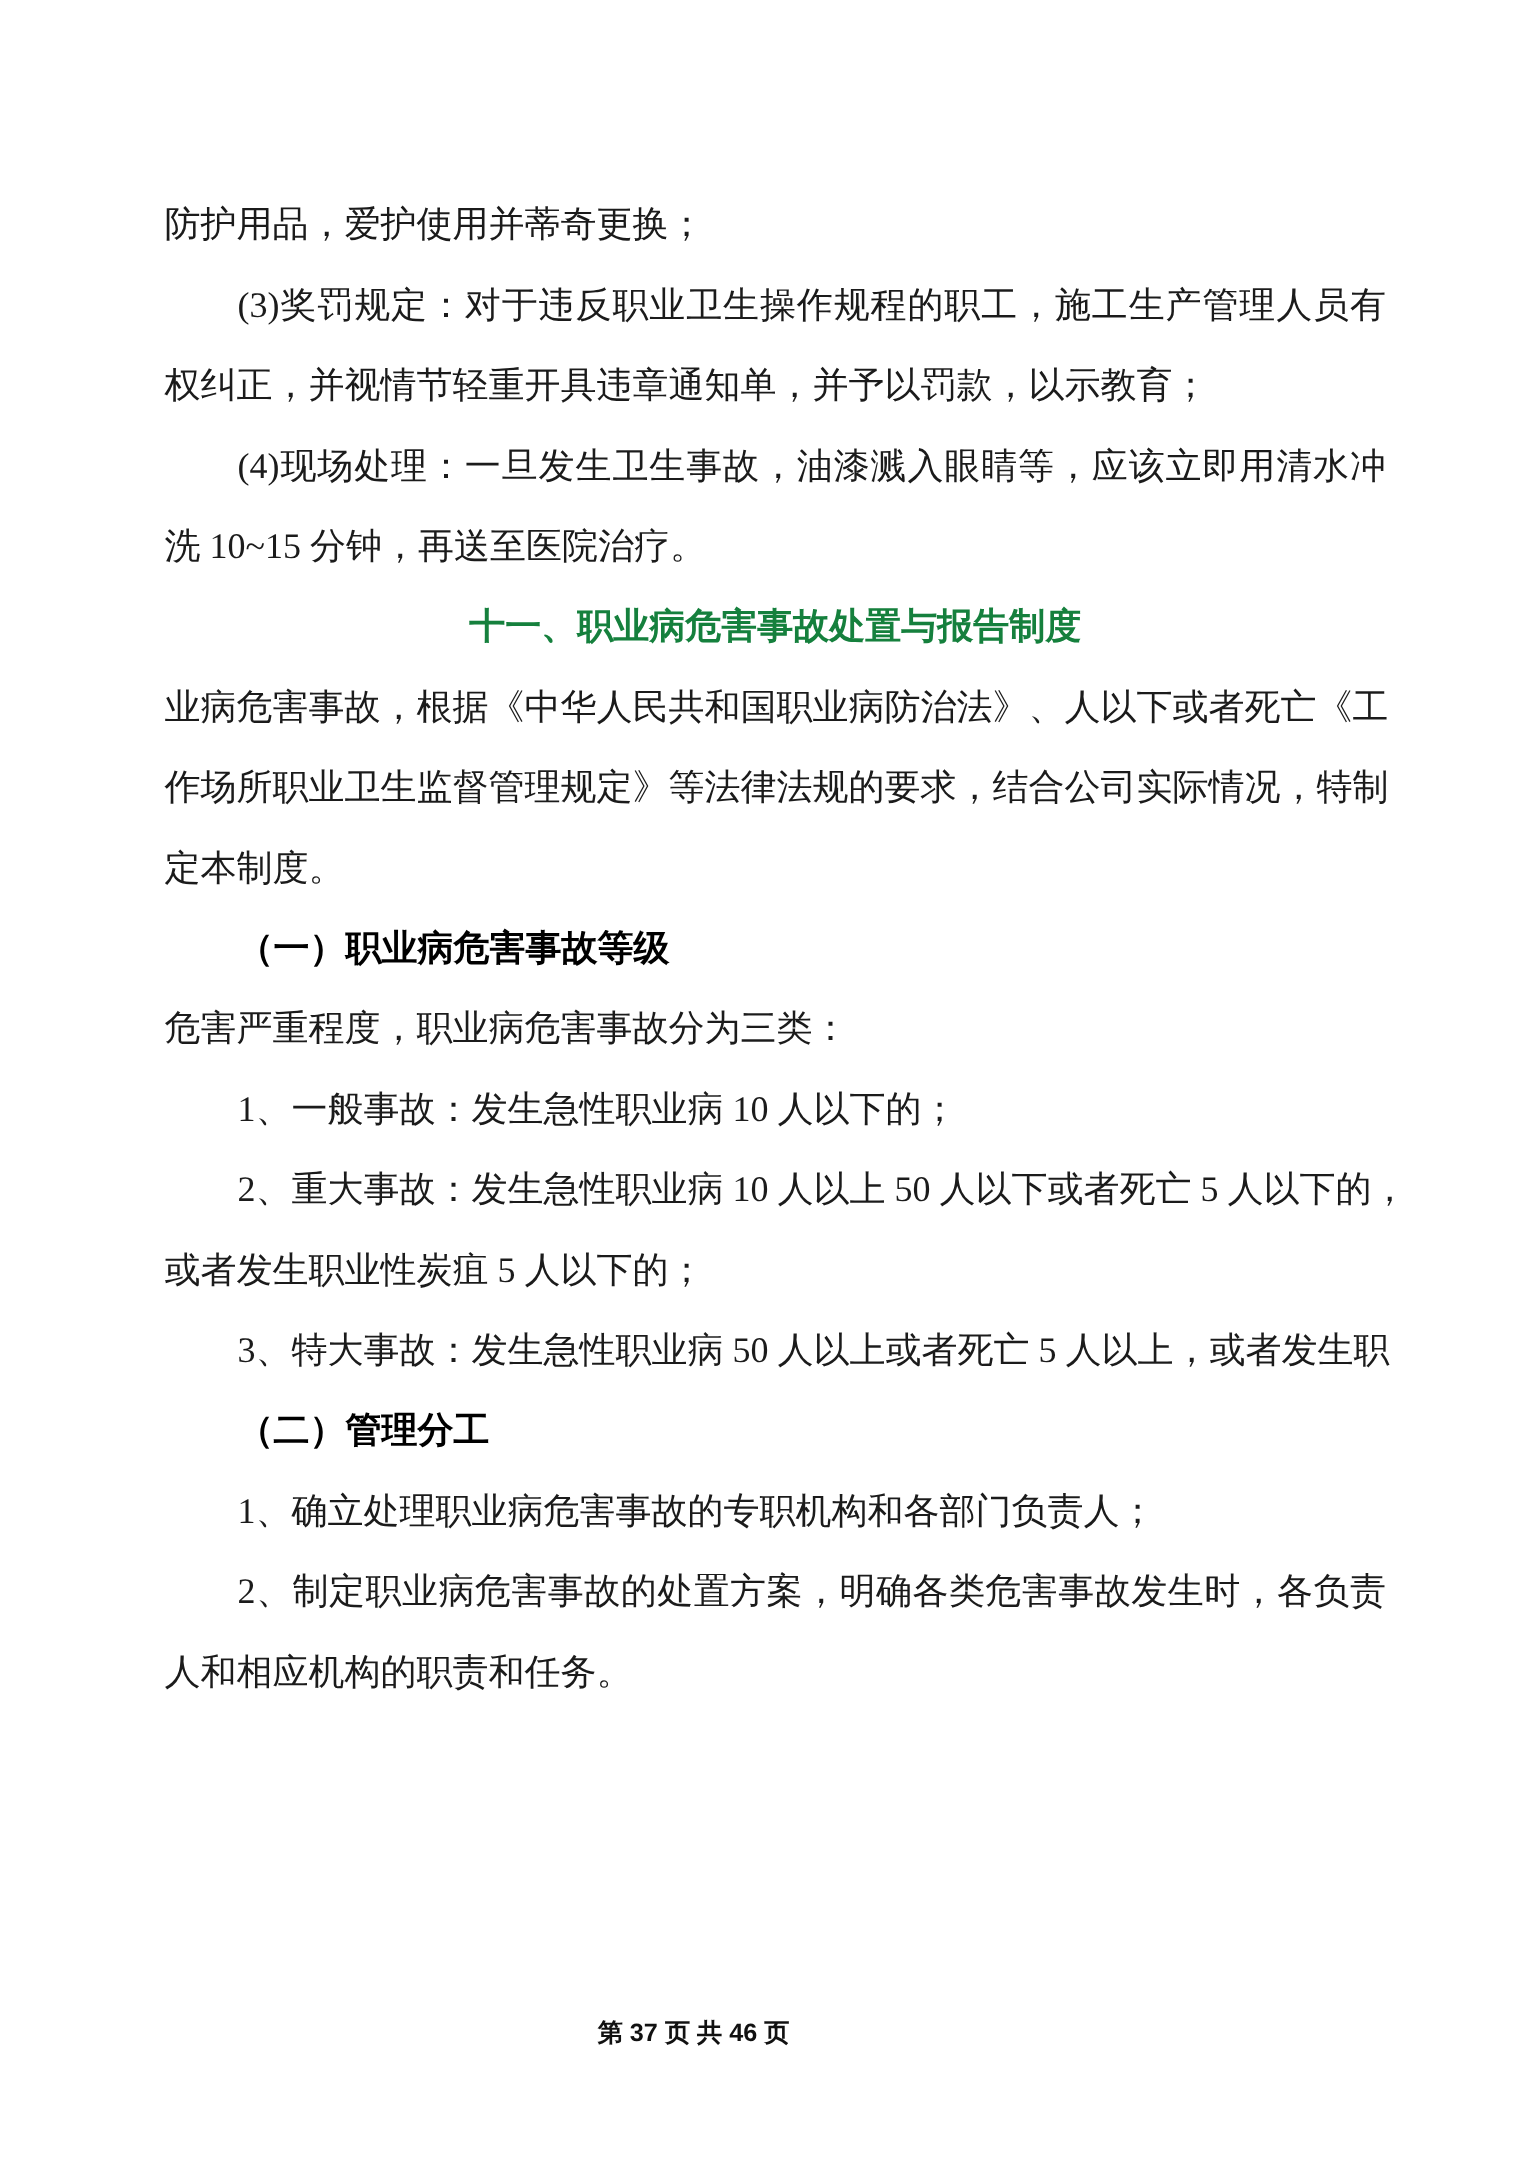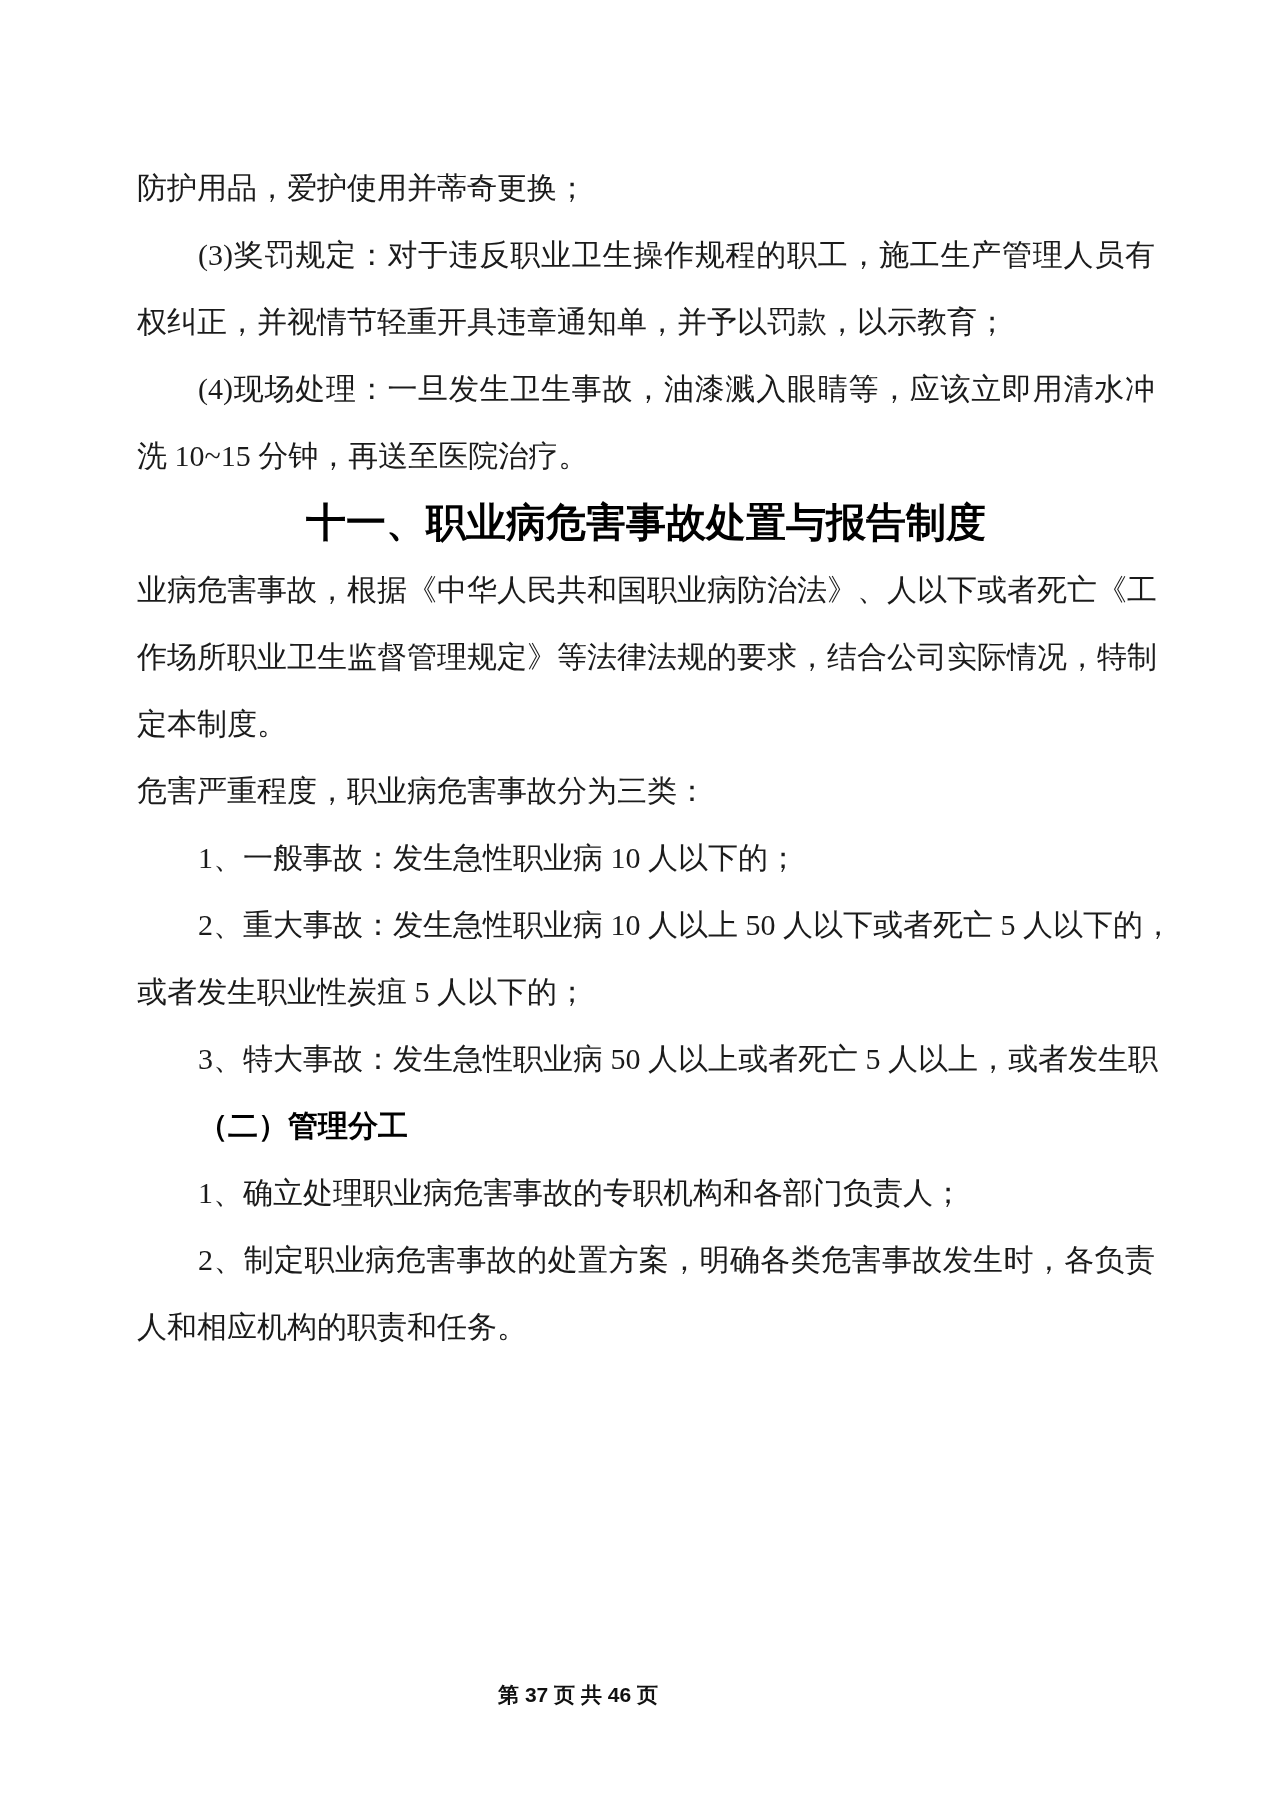--- a/index.html
+++ b/index.html
@@ -32,24 +32,24 @@
   
   .ind {
     text-indent: 61px;
   }
   
   .fill {
     text-align: justify;
     text-align-last: justify;
   }
   .heading {
-    font-size: 40px;
+    font-size: 30px;
     font-weight: 700;
     font-family: "Liberation Sans", "DejaVu Sans", sans-serif;
-    color: #000000;
+    color: #15803d;
     text-align: left;
     text-align-last: center;
     text-indent: 0;
   }
   .sub {
     font-weight: 700;
     font-family: "Liberation Sans", "DejaVu Sans", sans-serif;
     color: #000000;
   }
   .footer {
@@ -73,20 +73,21 @@
   <div class="content">
     <div class="ln">防护用品，爱护使用并蒂奇更换；</div>
     <div class="ln ind fill">(3)奖罚规定：对于违反职业卫生操作规程的职工，施工生产管理人员有</div>
     <div class="ln">权纠正，并视情节轻重开具违章通知单，并予以罚款，以示教育；</div>
     <div class="ln ind fill">(4)现场处理：一旦发生卫生事故，油漆溅入眼睛等，应该立即用清水冲</div>
     <div class="ln">洗 10~15 分钟，再送至医院治疗。</div>
     <div class="ln heading">十一、职业病危害事故处置与报告制度</div>
     <div class="ln fill">业病危害事故，根据《中华人民共和国职业病防治法》、人以下或者死亡《工</div>
     <div class="ln fill">作场所职业卫生监督管理规定》等法律法规的要求，结合公司实际情况，特制</div>
     <div class="ln">定本制度。</div>
+    <div class="ln ind sub">（一）职业病危害事故等级</div>
     <div class="ln">危害严重程度，职业病危害事故分为三类：</div>
     <div class="ln ind">1、一般事故：发生急性职业病 10 人以下的；</div>
     <div class="ln ind fill">2、重大事故：发生急性职业病 10 人以上 50 人以下或者死亡 5 人以下的，</div>
     <div class="ln">或者发生职业性炭疽 5 人以下的；</div>
     <div class="ln ind fill">3、特大事故：发生急性职业病 50 人以上或者死亡 5 人以上，或者发生职</div>
     <div class="ln ind sub">（二）管理分工</div>
     <div class="ln ind">1、确立处理职业病危害事故的专职机构和各部门负责人；</div>
     <div class="ln ind fill">2、制定职业病危害事故的处置方案，明确各类危害事故发生时，各负责</div>
     <div class="ln">人和相应机构的职责和任务。</div>
   </div>

